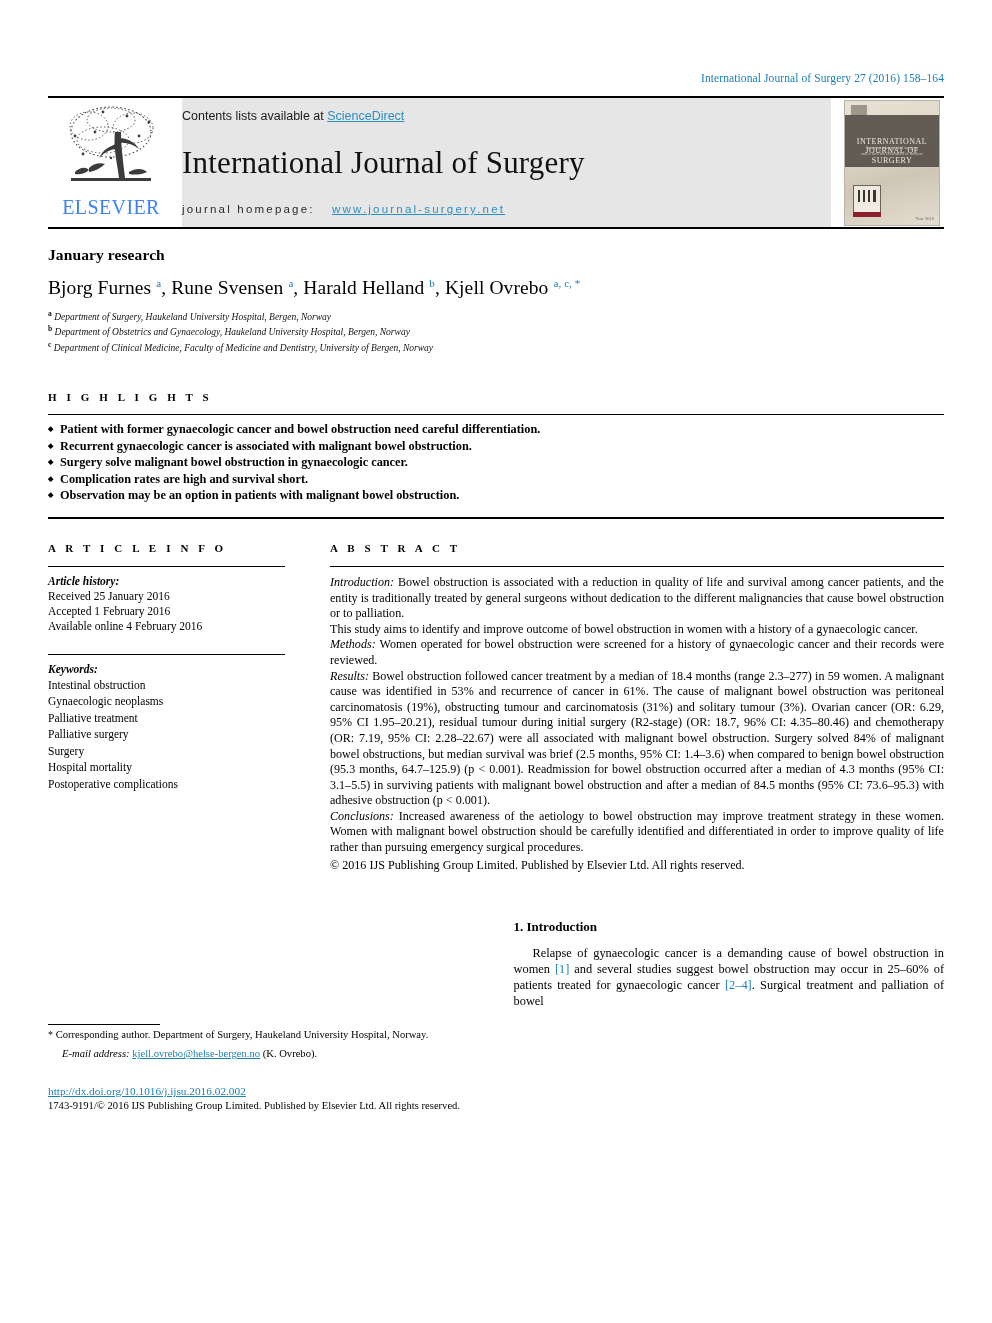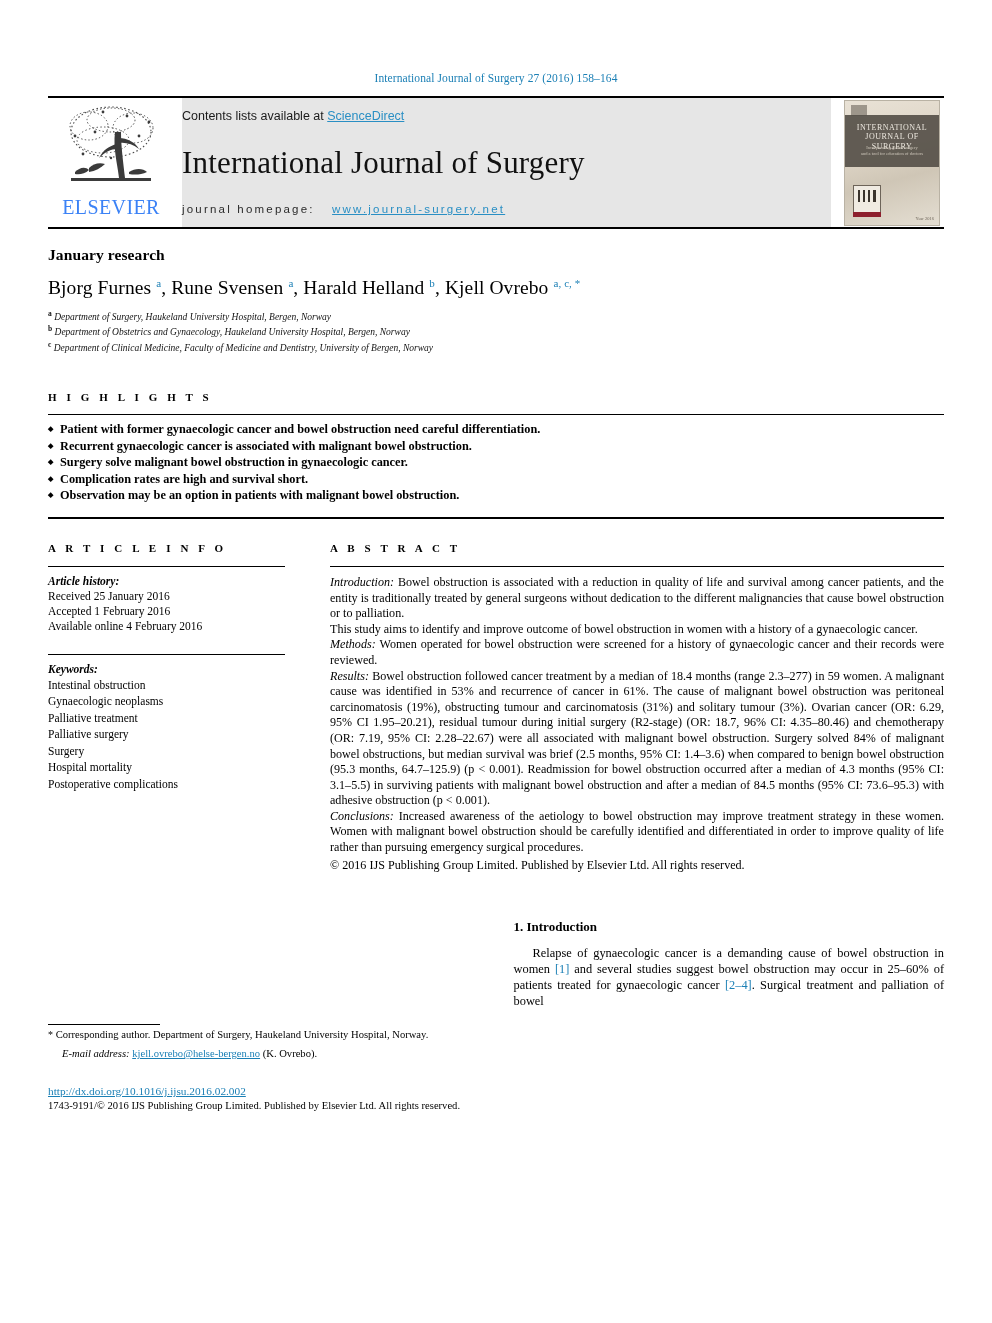--- a/index.html
+++ b/index.html
@@ -10,21 +10,21 @@
     background: #ffffff;
     font-family: "Liberation Serif", "DejaVu Serif", serif;
     color: #000000;
     position: relative;
     overflow: hidden;
   }
   .page { position: relative; width: 992px; height: 1323px; padding: 0 48px; }
 
   
   .running-head {
-    text-align: center;
+    text-align: right;
     color: #1a7fb5;
     font-size: 11.5px;
     font-family: "Liberation Serif", serif;
     padding-top: 72px;
     letter-spacing: .1px;
   }
 
   
   .masthead {
     margin-top: 12px;
@@ -101,21 +101,21 @@
   .cover .band {
     position: absolute; left:0; right:0; top: 14px; height: 52px;
     background: #565049;
     opacity: .92;
   }
   .cover .els-mini {
     position:absolute; left:6px; top:4px; width:16px; height:11px;
     background:#8b8379; opacity:.8;
   }
   .cover .ct {
-    position:absolute; left:0; right:0; top:22px;
+    position:absolute; left:0; right:0; top:36px;
     text-align:center; color:#ece7de;
     font-family:"Liberation Serif", serif; font-size:8px; line-height:9.5px;
     letter-spacing:.5px;
   }
   .cover .cs {
     position:absolute; left:0; right:0; top:44px;
     text-align:center; color:#cdc6ba;
     font-family:"Liberation Serif", serif; font-size:4.5px; line-height:6px;
   }
   .cover .crest {

